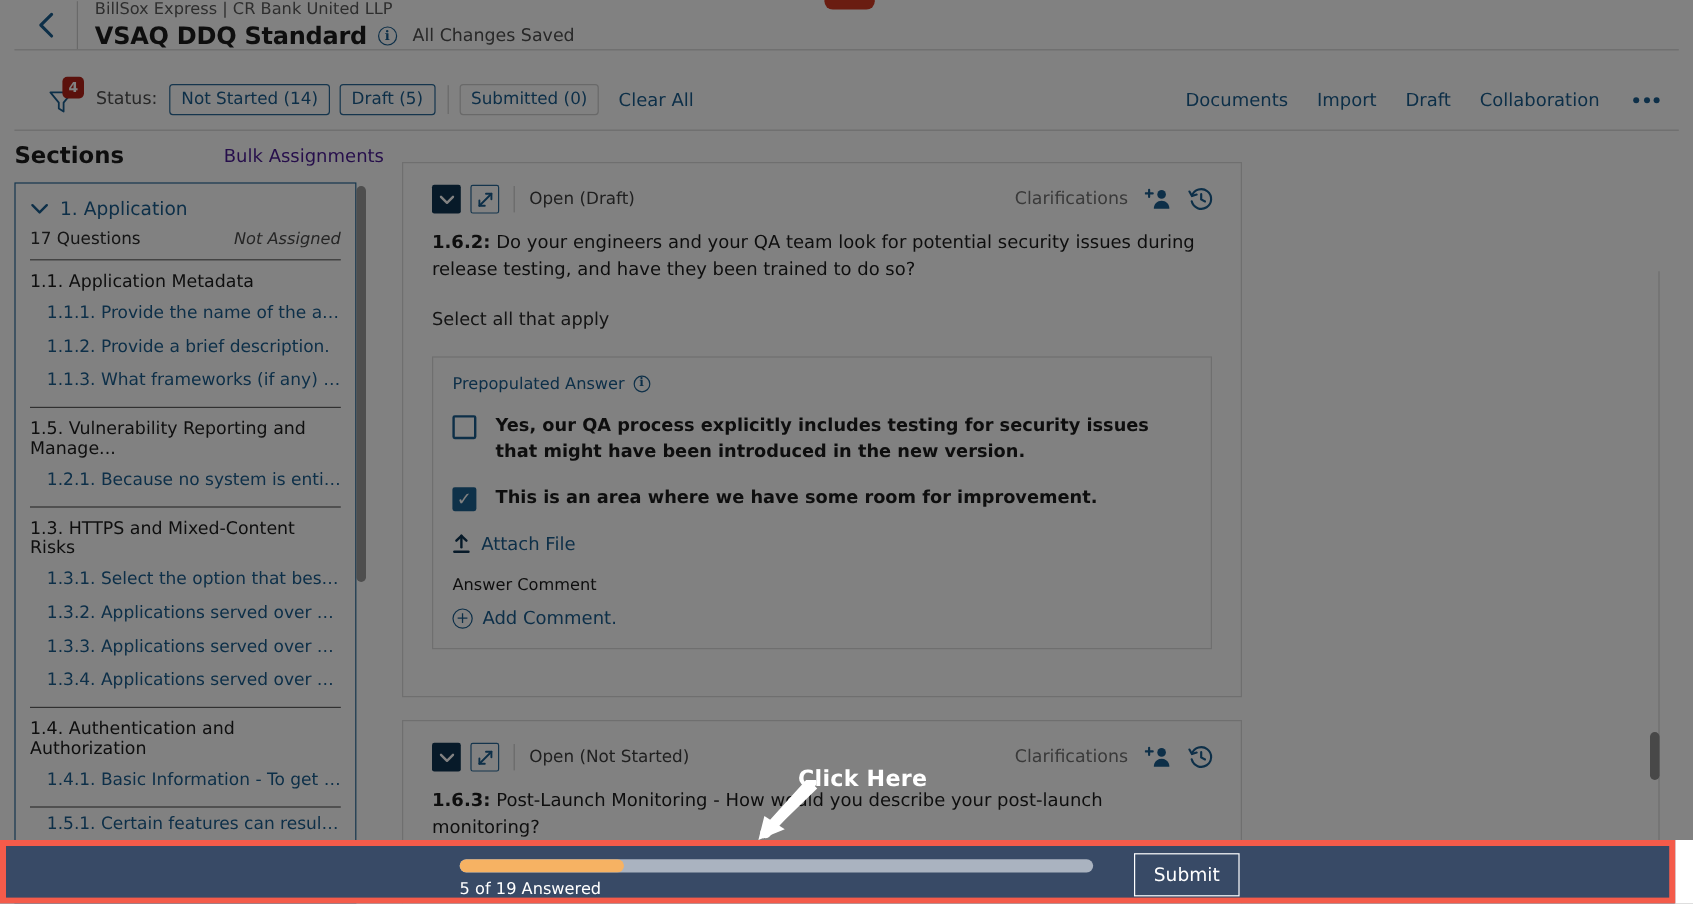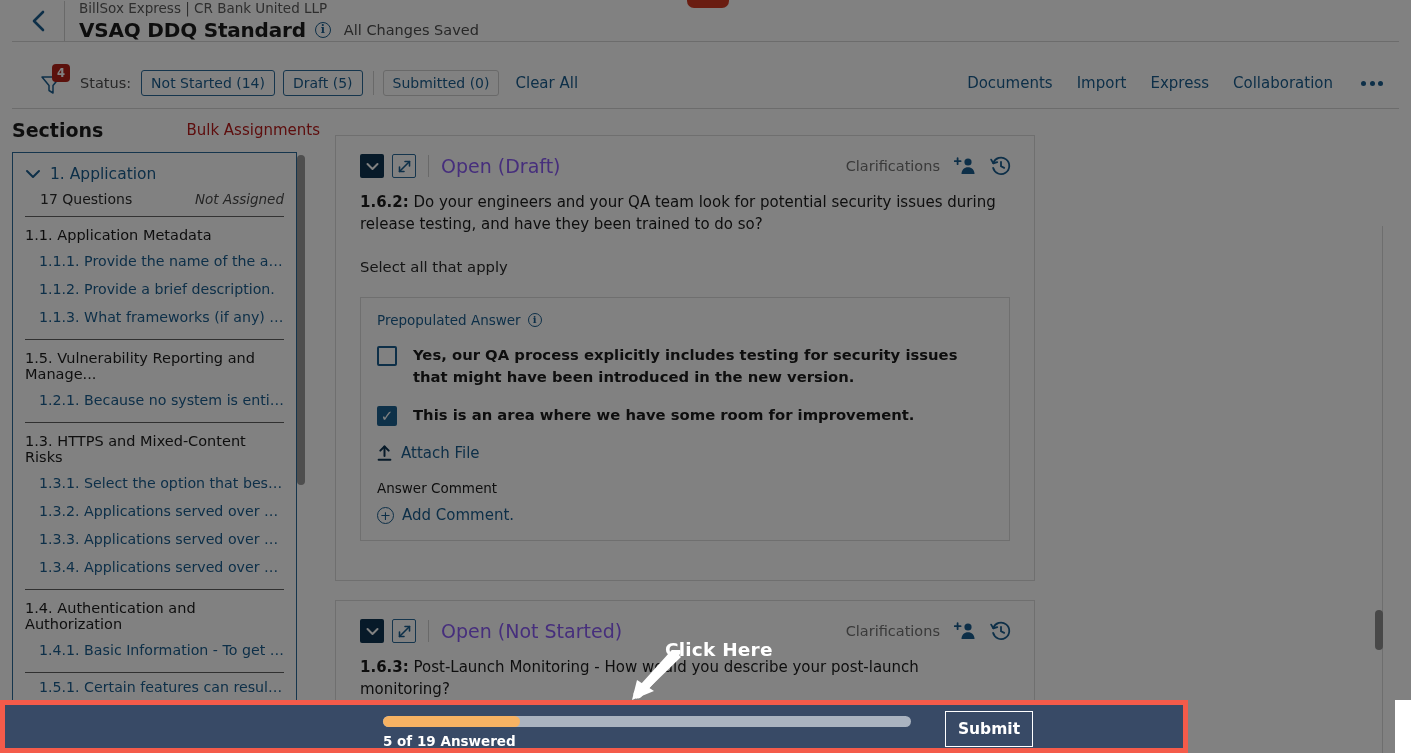--- a/index.html
+++ b/index.html
@@ -122,34 +122,34 @@
   .tb-link { font-size: 15px; color: #1b5e8f; }
   .dots { display: flex; gap: 3.5px; align-items: center; padding: 0 4px; }
   .dots i { width: 5px; height: 5px; background: #1b5e8f; border-radius: 50%; display: block; }
 
   
   .sections-head {
     position: absolute; top: 110px; left: 0; width: 320px; height: 40px;
     display: flex; align-items: center; padding-left: 12px; justify-content: space-between;
   }
   .sections-title { font-size: 19px; font-weight: bold; color: #1c1c1c; }
-  .bulk-link { font-size: 15px; color: #b91c1c; margin-left: 44px; }
+  .bulk-link { font-size: 15px; color: #4c1d95; margin-left: 44px; }
 
   .sidebar {
     position: absolute; top: 152px; left: 12px; width: 285px; bottom: 0;
     border: 1px solid #2a6a99;
     background: #ffffff;
     overflow: hidden;
   }
   .sec-hd { padding: 12px 12px 0 12px; }
   .sec-hd-row { display: flex; align-items: center; gap: 9px; }
   .chev-sm { color: #1b5e8f; font-size: 15px; line-height: 1; }
   .sec-name { font-size: 15.5px; color: #1b5e8f; }
   .sec-meta { display: flex; align-items: baseline; margin-top: 8px; }
-  .sec-qcount { font-size: 14px; color: #2c2c2c; margin-left: 15px; }
+  .sec-qcount { font-size: 14px; color: #2c2c2c; }
   .sec-assign { margin-left: auto; font-size: 13.5px; color: #4a4a4a; font-style: italic; }
   .sec-rule { height: 1px; background: #666; margin: 9px 12px 0 12px; }
 
   .grp { padding: 0 12px; }
   .grp-title { font-size: 14.5px; color: #1c1c1c; padding: 10px 0 4px 0; }
   .grp-item {
     font-size: 14.2px; color: #1b5e8f;
     padding: 6px 0 6px 14px;
     white-space: nowrap; overflow: hidden; text-overflow: ellipsis;
   }
@@ -189,21 +189,21 @@
     display: flex; align-items: center; justify-content: center;
     background: #0f3552; color: #ffffff;
     font-size: 12px; border-radius: 2px;
   }
   .sq-btn.outline {
     background: #ffffff; color: #1b5e8f;
     border: 1px solid #2a6a99;
     margin-left: 8px;
   }
   .head-sep { width: 1px; height: 22px; background: #cfcfcf; margin: 0 12px; }
-  .open-status { font-size: 19px; color: #8b5cf6; }
+  .open-status { font-size: 14px; color: #404040; }
   .head-right { margin-left: auto; display: flex; align-items: center; gap: 14px; }
   .clarifications { font-size: 14.5px; color: #737373; }
   .ic { color: #1b5e8f; display: flex; align-items: center; }
 
   .qtext {
     padding: 14px 28px 0 24px;
     font-size: 15px; color: #1c1c1c; line-height: 1.45;
   }
   .qtext b { font-weight: bold; }
   .qsub {
@@ -255,25 +255,24 @@
   .click-here-label {
     position: absolute; left: 665px; top: 639px;
     font-size: 18.5px; font-weight: bold; color: #ffffff;
     letter-spacing: 0.2px;
   }
   .arrow-svg { position: absolute; left: 610px; top: 650px; }
 
   
   .bottom-highlight {
     position: absolute; left: 0; top: 700px;
-    width: 1188px; height: 53px;
+    width: 1396px; height: 53px;
     border: 5px solid #f45b4a;
     background: #384a66;
     z-index: 70;
-    font-weight: bold;
   }
   .progress-wrap {
     position: absolute; left: 378px; top: 11px; width: 528px;
   }
   .progress-track {
     width: 528px; height: 11px; background: #aab3c0; border-radius: 6px;
     overflow: hidden;
   }
   .progress-fill {
     height: 11px; background: #f6b263; border-radius: 6px;
@@ -331,21 +330,21 @@
       </div>
       <span class="status-label">Status:</span>
       <span class="chip">Not Started (14)</span>
       <span class="chip">Draft (5)</span>
       <span class="tb-sep"></span>
       <span class="chip plain">Submitted (0)</span>
       <span class="clear-all">Clear All</span>
       <div class="tb-right">
         <span class="tb-link">Documents</span>
         <span class="tb-link">Import</span>
-        <span class="tb-link">Express</span>
+        <span class="tb-link">Draft</span>
         <span class="tb-link">Collaboration</span>
         <span class="dots">
             <i></i>
             <i></i>
             <i></i>
           </span>
       </div>
     </div>
 
     <div class="sections-head">

